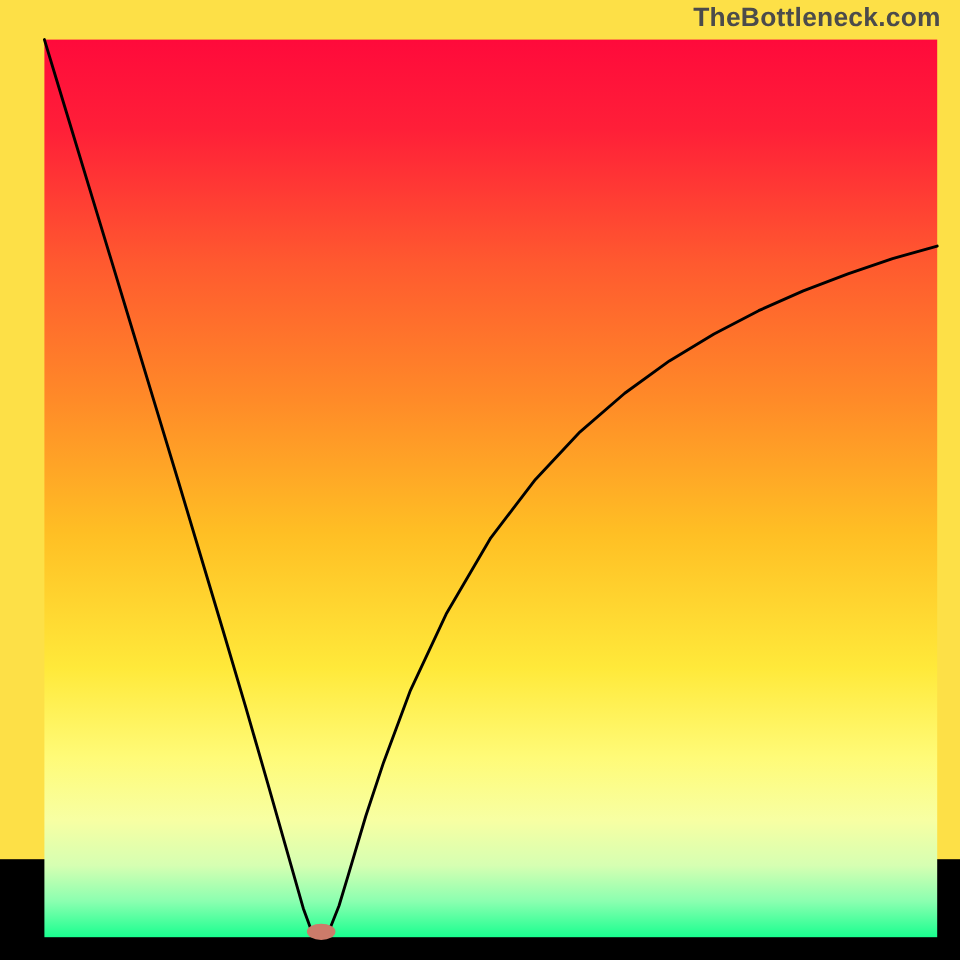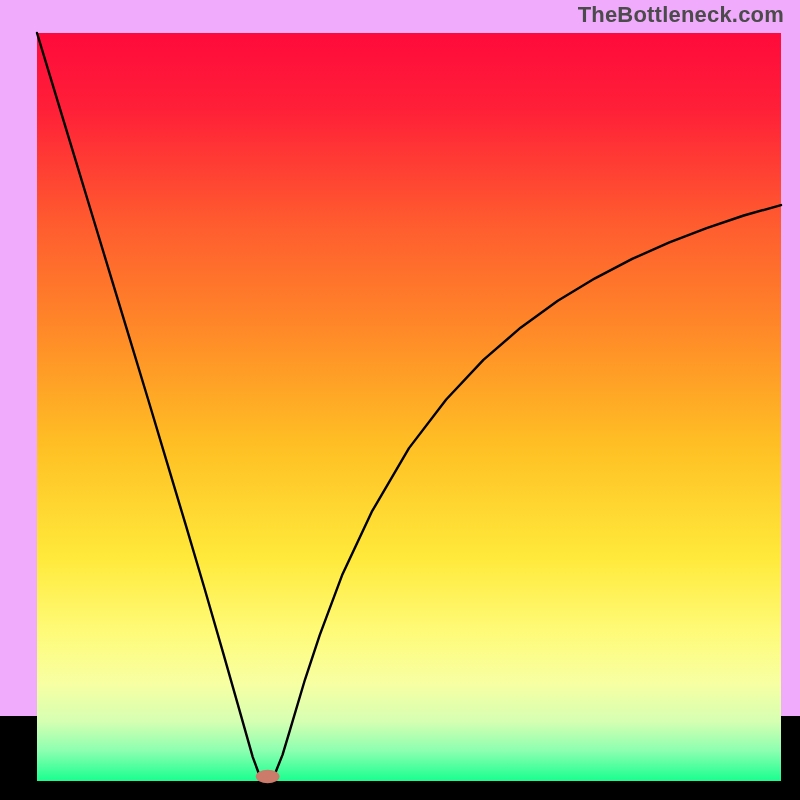--- a/index.html
+++ b/index.html
@@ -8,21 +8,21 @@
     width: 800px;
     height: 800px;
     background: #000;
     overflow: hidden;
     font-family: Arial, Helvetica, sans-serif;
   }
   .frame {
     position: relative;
     width: 800px;
     height: 716px;
-    background: #f0abfc;
+    background: #fde047;
   }
   .watermark {
     position: absolute;
     top: 2px;
     right: 16px;
     font-size: 22px;
     font-weight: 600;
     color: #4b4b4b;
     letter-spacing: 0.2px;
     z-index: 30;

